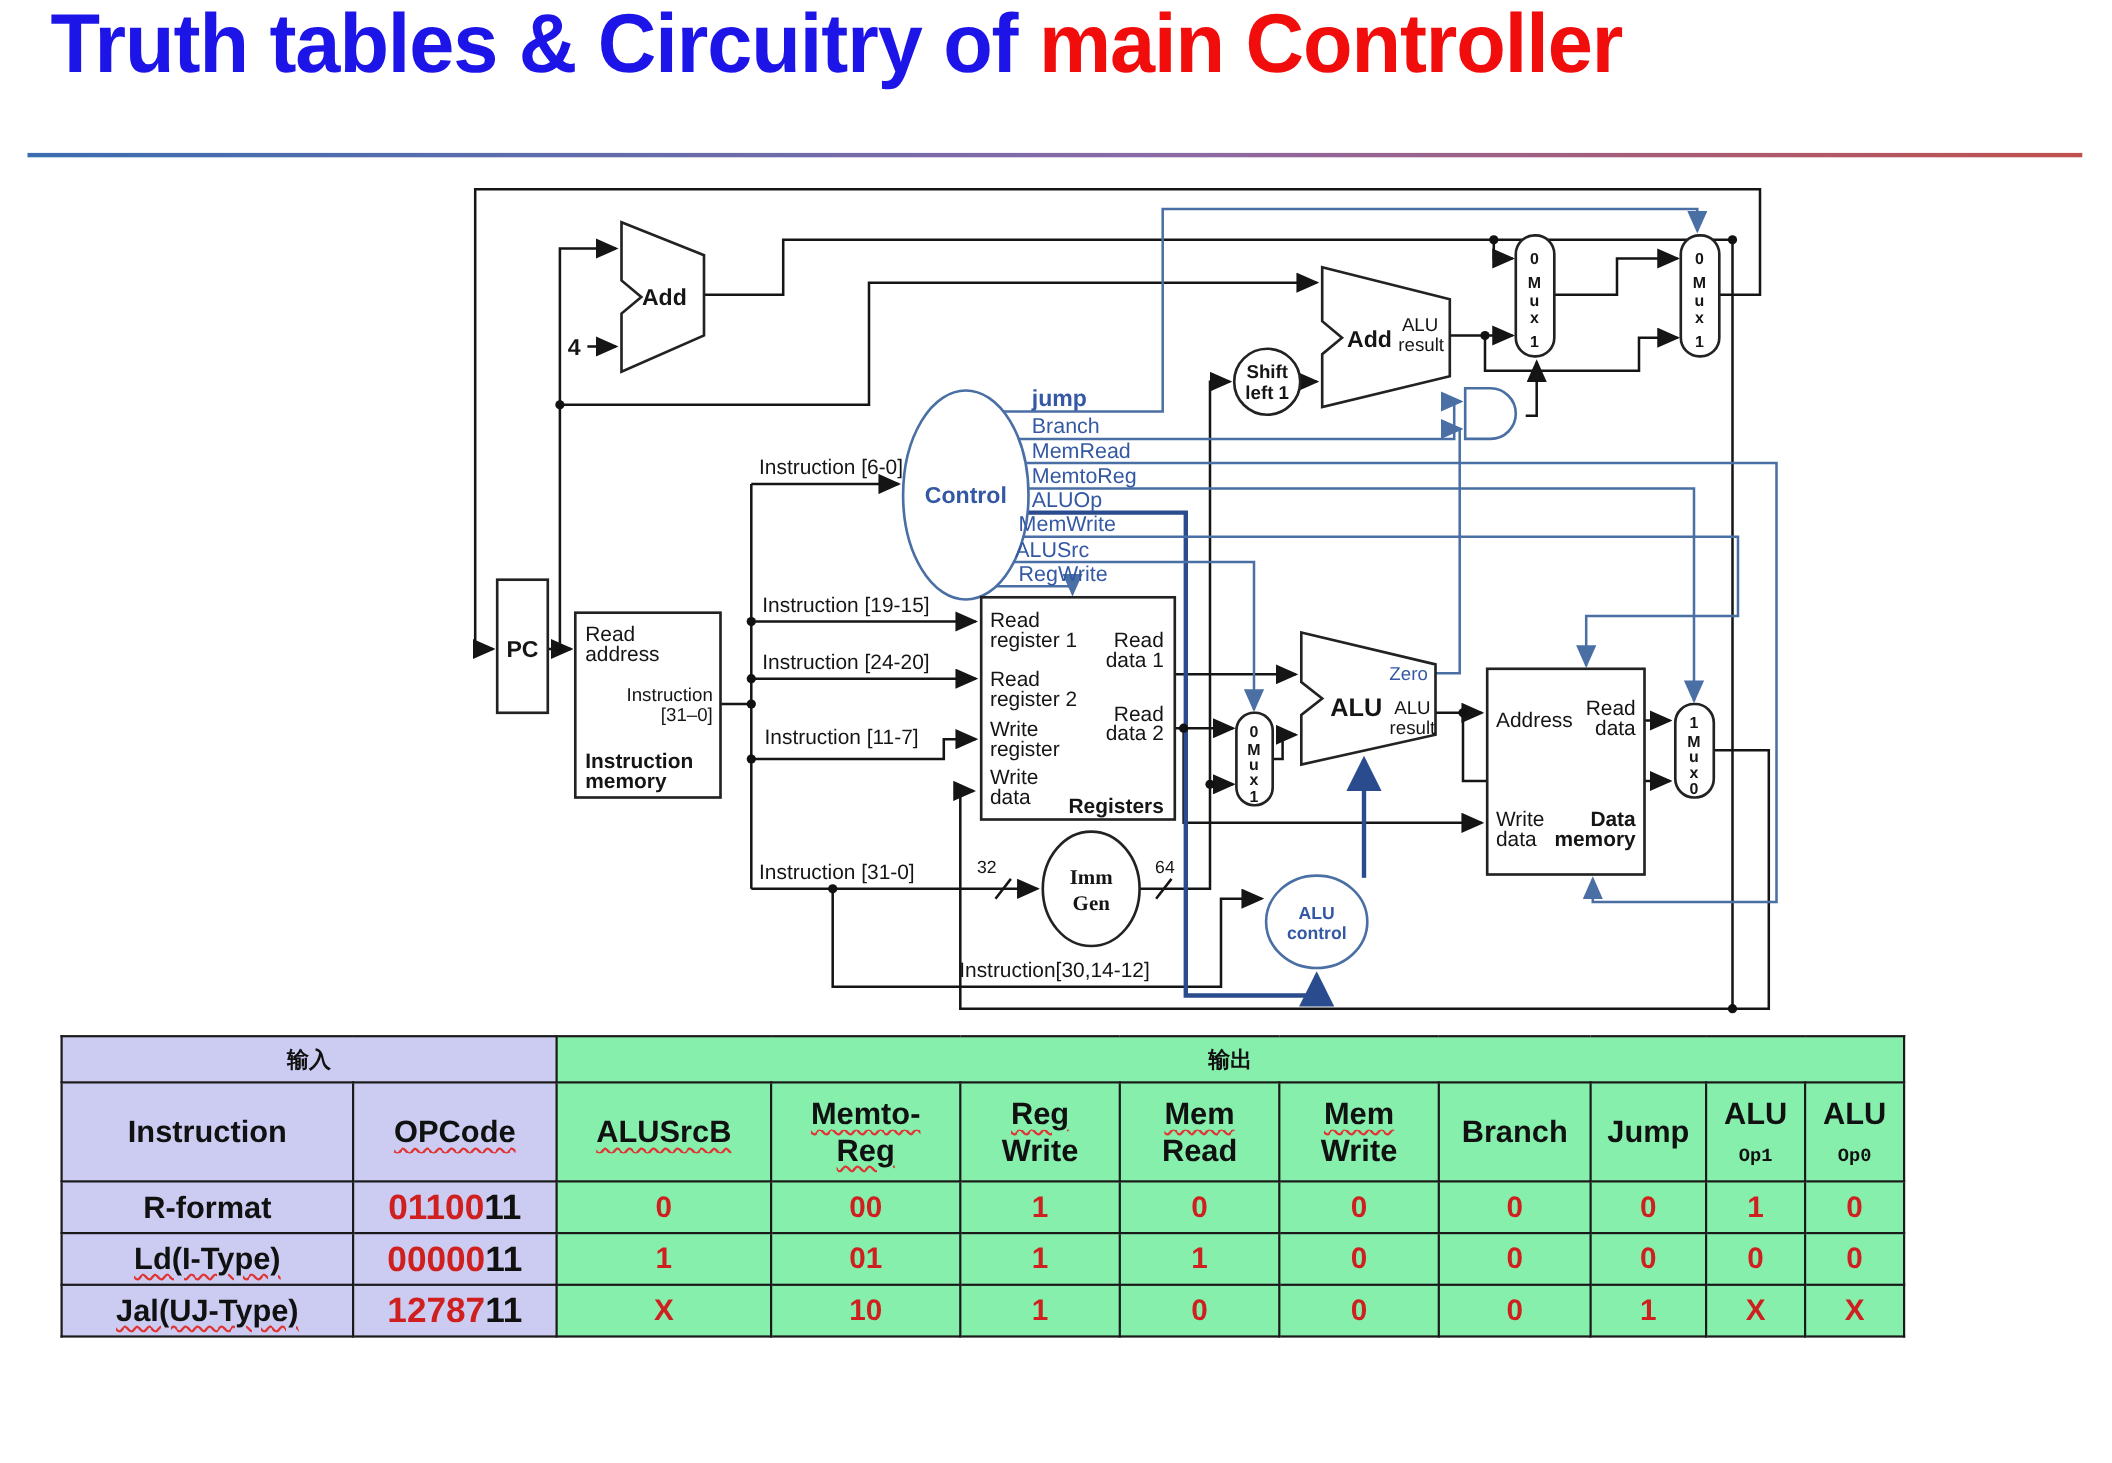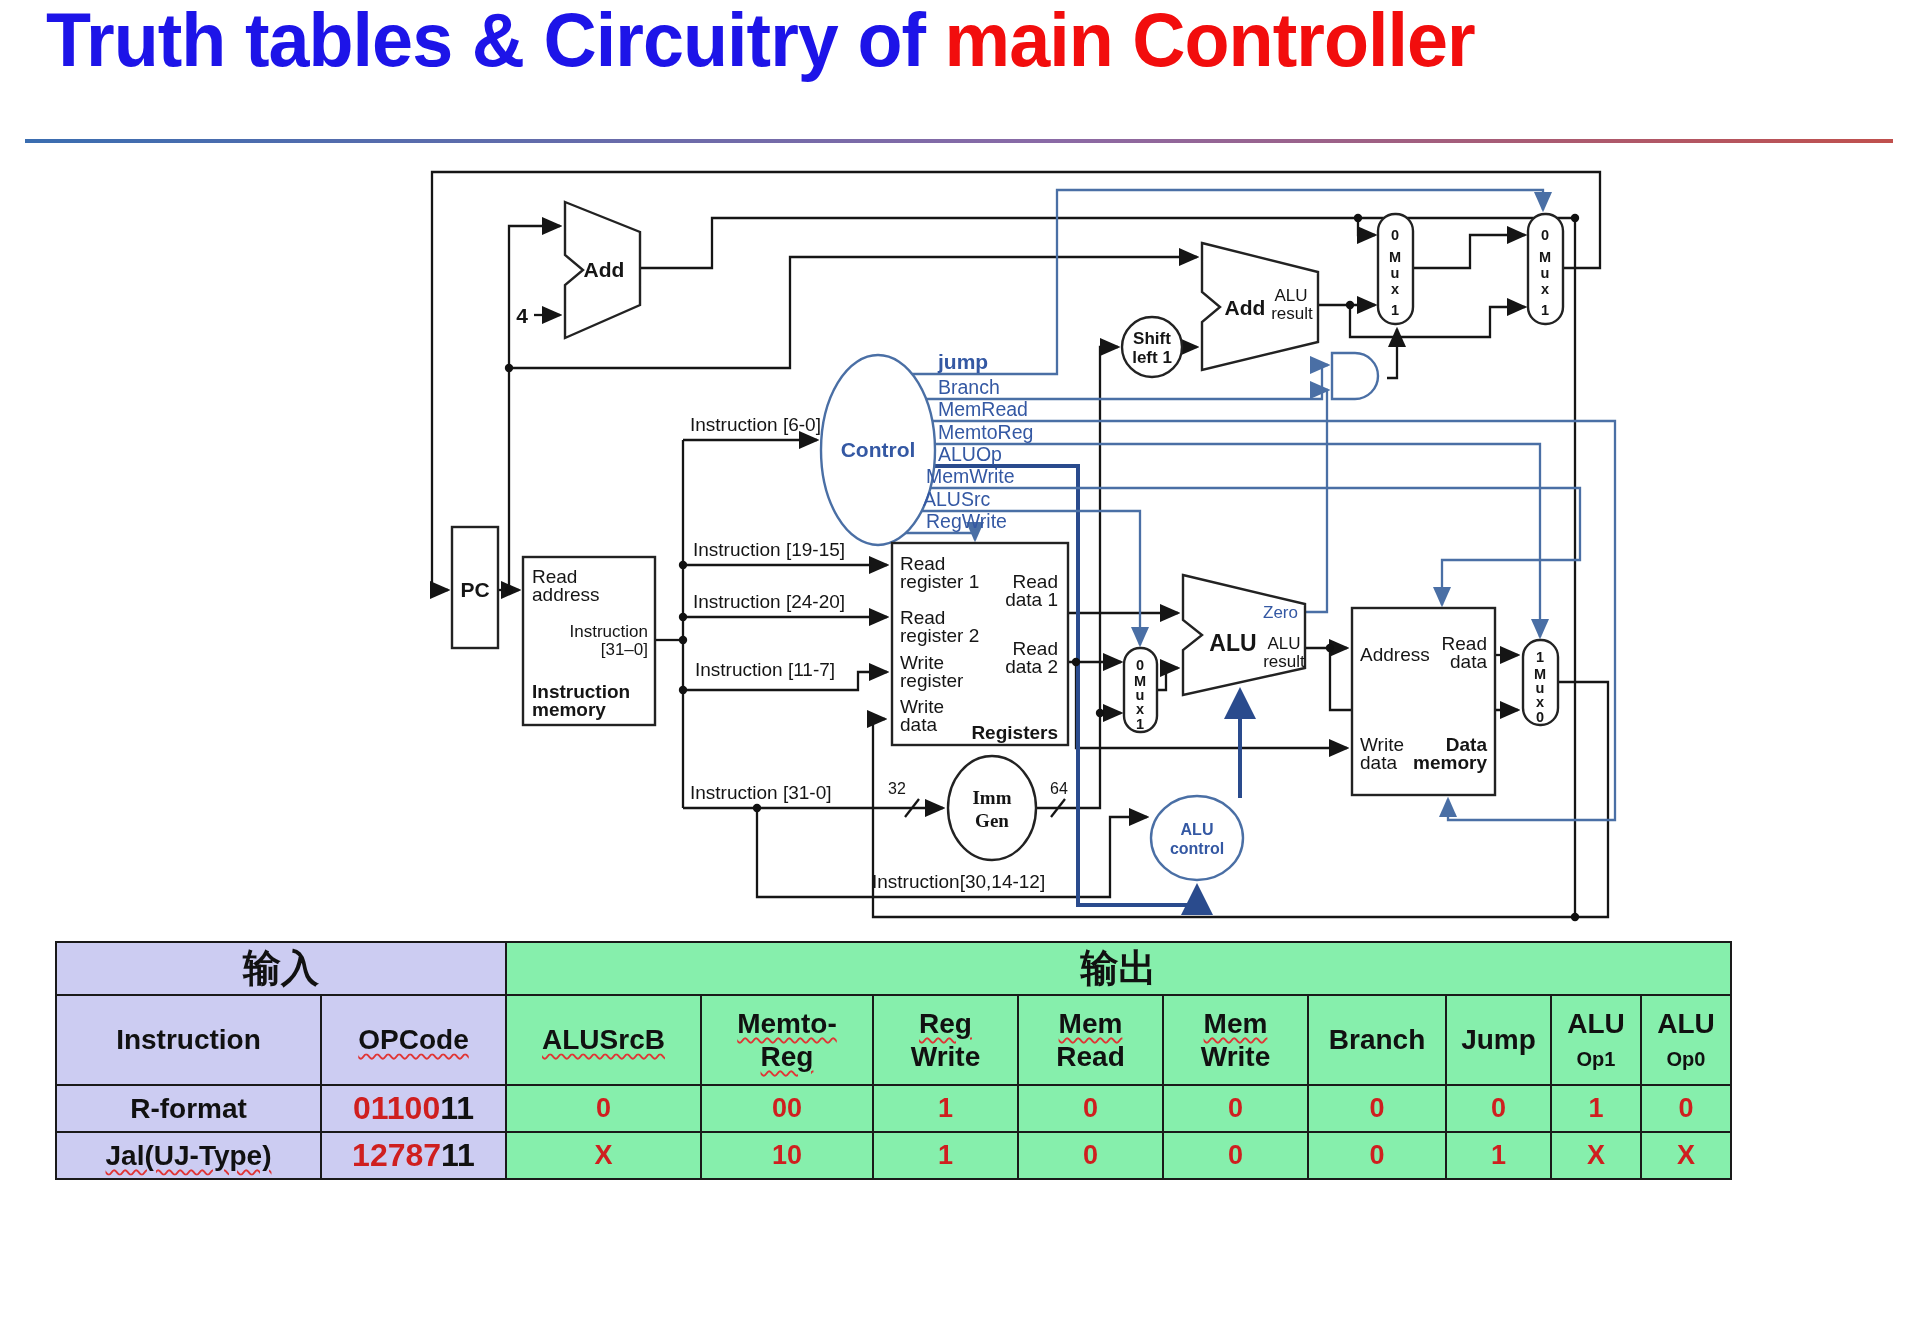--- a/index.html
+++ b/index.html
@@ -32,23 +32,23 @@
   .blu{fill:#3458a3;}
   .sig{fill:#3458a3;font-size:19.5px;}
   .jmp{fill:#3458a3;font-size:21px;font-weight:bold;}
   .serif{font-family:"Liberation Serif",serif;font-weight:bold;}
 
   
   table.truth{position:absolute;left:55px;top:941px;border-collapse:collapse;table-layout:fixed;}
   .truth th,.truth td{border:2.4px solid #1a1a1a;text-align:center;vertical-align:middle;padding:0;}
   .lav{background:#ccccf2;}
   .pea{background:#86efac;}
-  .gh {font-size:38px;font-weight:bold;height:40px;color:#111;margin-top:48px;}
+  .gh {font-size:20px;font-weight:bold;height:40px;color:#111;margin-top:48px;}
   .ch {font-size:28px;font-weight:bold;height:88px;line-height:1.18;color:#111;}
-  .ch .small{font-size:20px;}
+  .ch .small{font-size:17px;font-family:Liberation Mono, monospace;}
   tr.data{height:47px;}
   .lab{font-size:28px;font-weight:bold;color:#111;}
   .op {font-size:32px;font-weight:bold;color:#111;}
   .op .red{color:#cf1f1f;}
   .val{font-size:27px;font-weight:600;color:#cf1f1f;}
   .sq{text-decoration:underline;text-decoration-style:wavy;text-decoration-color:#e03535;
       text-decoration-thickness:2px;text-underline-offset:4px;}
 </style>
 </head>
 <body>
@@ -324,20 +324,33 @@
     <td class="pea val">00</td>
     <td class="pea val">1</td>
     <td class="pea val">0</td>
     <td class="pea val">0</td>
     <td class="pea val">0</td>
     <td class="pea val">0</td>
     <td class="pea val">1</td>
     <td class="pea val">0</td>
   </tr>
   <tr class="data">
+    <td class="lav lab"><span class="sq">Ld(I-Type)</span></td>
+    <td class="lav op"><span class="red">00000</span><span>11</span></td>
+    <td class="pea val">1</td>
+    <td class="pea val">01</td>
+    <td class="pea val">1</td>
+    <td class="pea val">1</td>
+    <td class="pea val">0</td>
+    <td class="pea val">0</td>
+    <td class="pea val">0</td>
+    <td class="pea val">0</td>
+    <td class="pea val">0</td>
+  </tr>
+  <tr class="data">
     <td class="lav lab"><span class="sq">Jal(UJ-Type)</span></td>
     <td class="lav op"><span class="red">12787</span><span>11</span></td>
     <td class="pea val">X</td>
     <td class="pea val">10</td>
     <td class="pea val">1</td>
     <td class="pea val">0</td>
     <td class="pea val">0</td>
     <td class="pea val">0</td>
     <td class="pea val">1</td>
     <td class="pea val">X</td>

